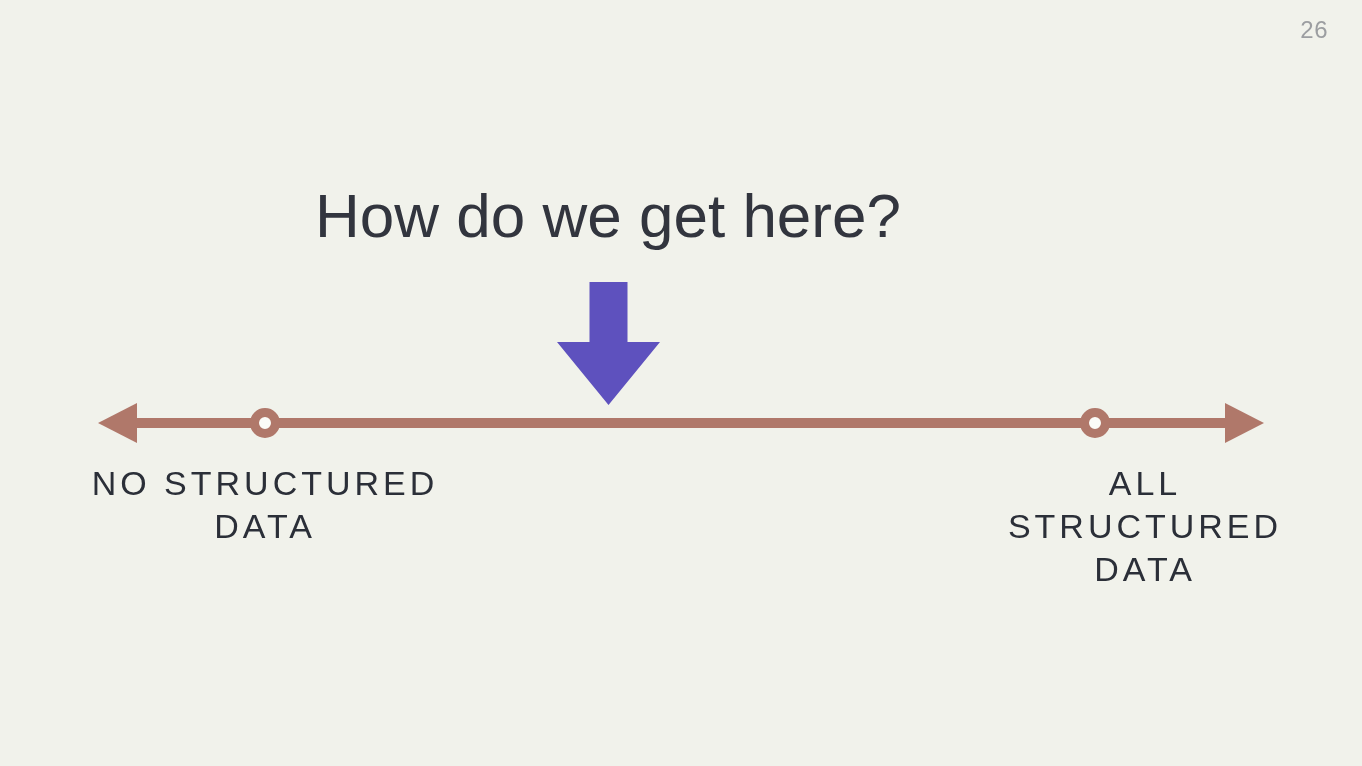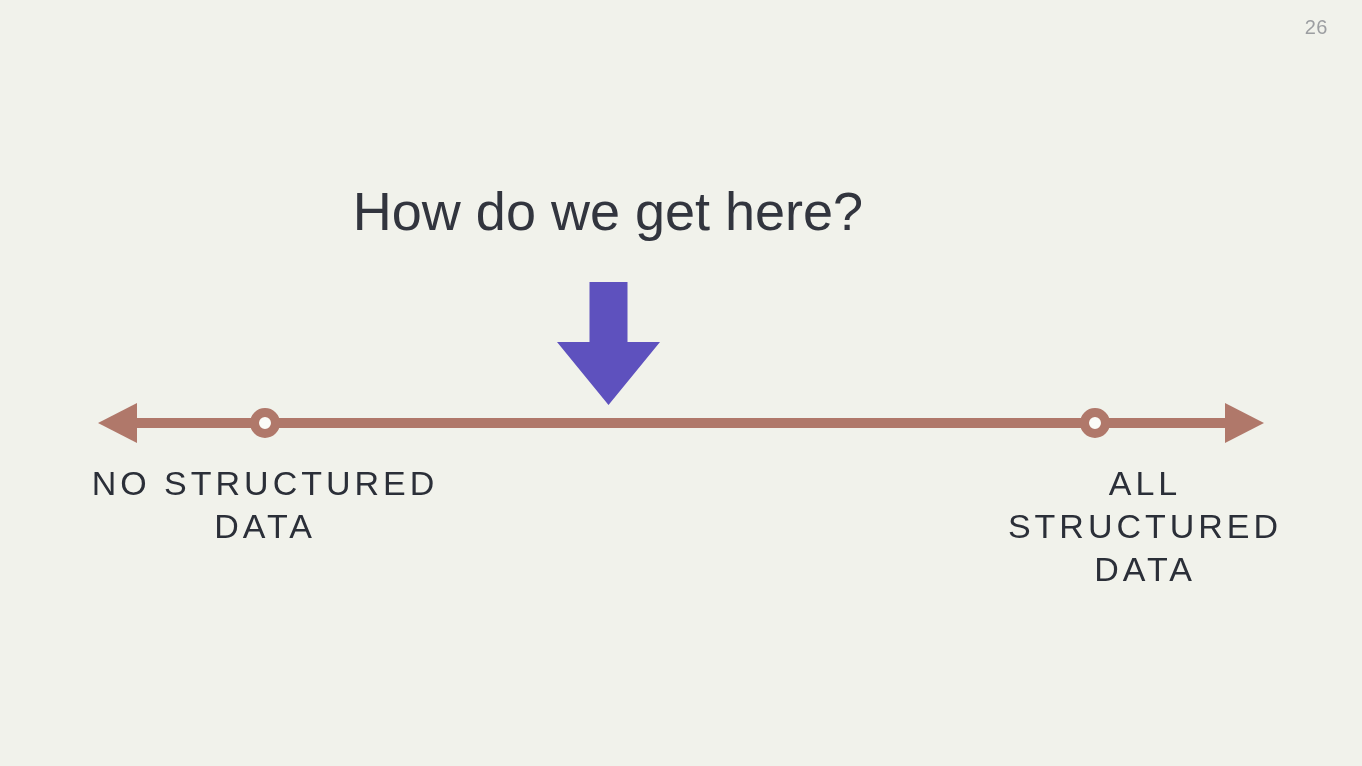--- a/index.html
+++ b/index.html
@@ -11,31 +11,31 @@
     width: 1362px;
     height: 766px;
     background: #f1f2eb;
     overflow: hidden;
     font-family: "Liberation Sans", sans-serif;
   }
   .page-number {
     position: absolute;
     top: 16px;
     right: 34px;
-    font-size: 20px;
+    font-size: 24px;
     color: #9c9ea1;
     letter-spacing: 0.5px;
   }
   .title {
     position: absolute;
     top: 180px;
     left: 608px;
     transform: translateX(-50%);
     white-space: nowrap;
-    font-size: 54px;
+    font-size: 62px;
     font-weight: 400;
     color: #32353e;
     letter-spacing: 0px;
   }
   .down-arrow {
     position: absolute;
     top: 282px;
     left: 557px;
     width: 103px;
     height: 123px;

